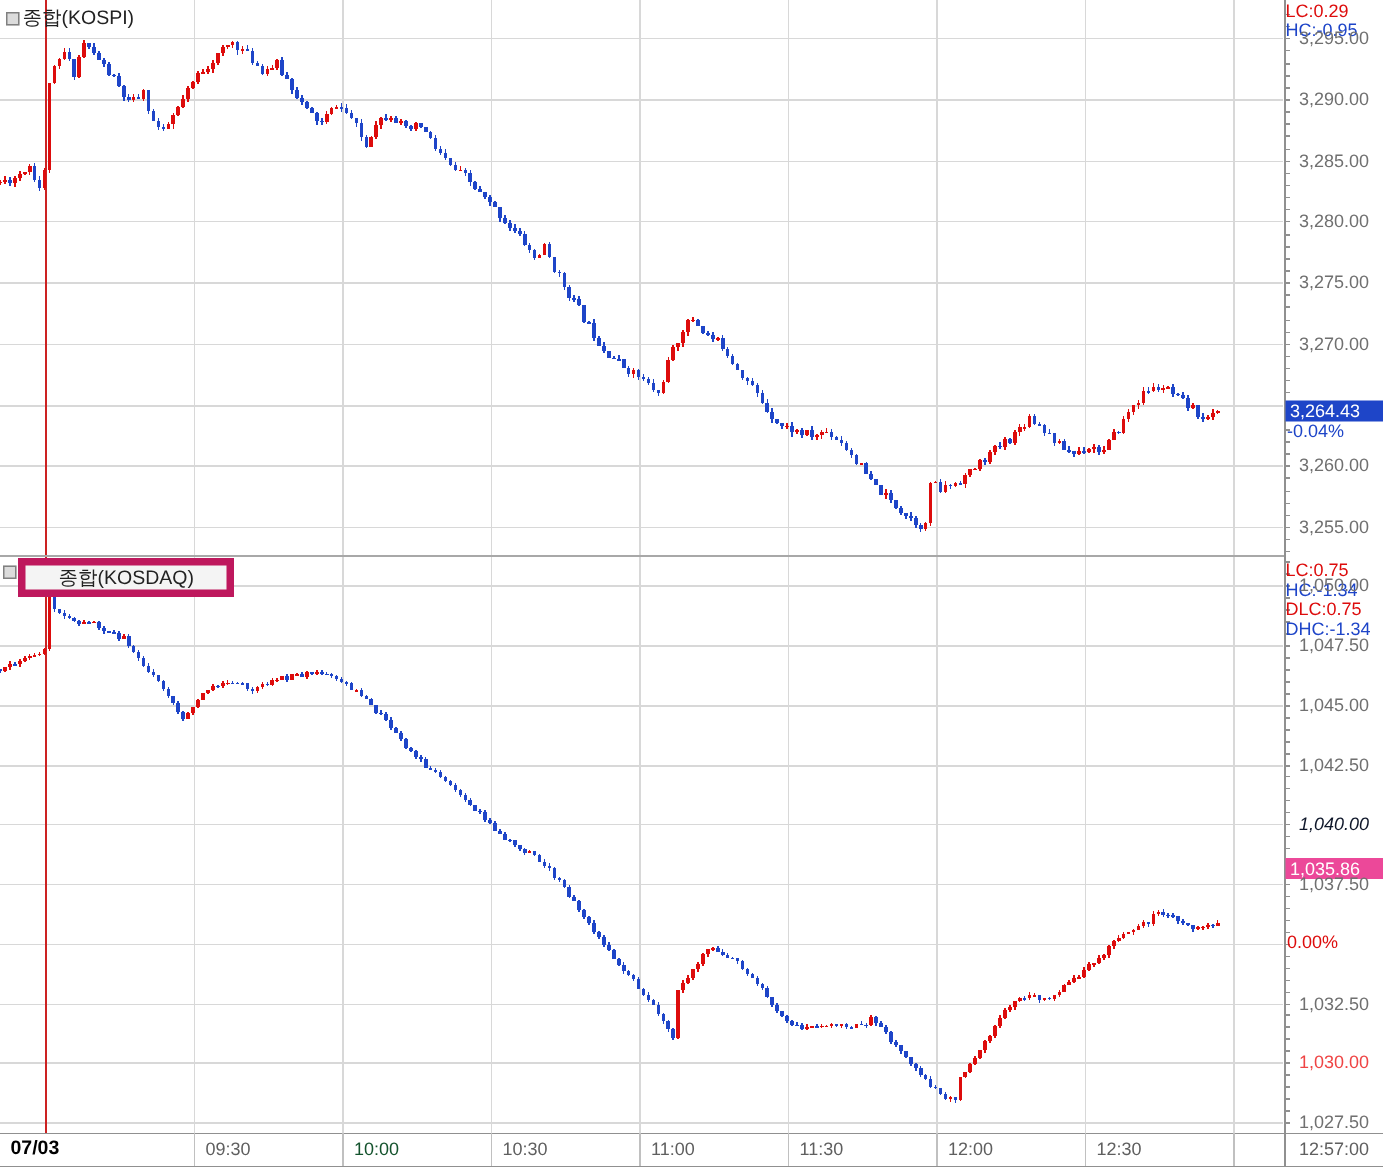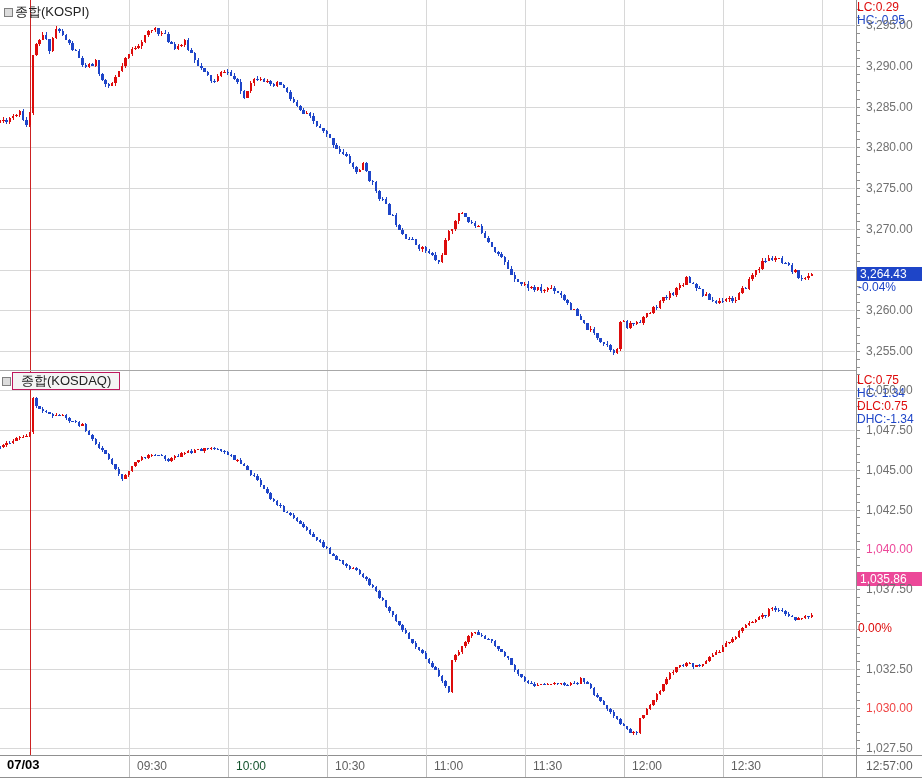--- a/index.html
+++ b/index.html
@@ -12,22 +12,22 @@
   #overlays{position:absolute;left:5px;top:0;width:922px;height:774px;pointer-events:none;text-align:right;}
   .axlabel{position:absolute;font-size:12px;line-height:14px;color:#707070;white-space:nowrap;}
   .tlabel{position:absolute;font-size:12px;line-height:14px;color:#5f5f5f;white-space:nowrap;}
   .tlabel.bold{font-weight:bold;color:#000;font-size:13px;}
   .ind{position:absolute;left:857px;font-size:12px;line-height:13px;white-space:nowrap;}
   .pricebox{position:absolute;left:857px;width:76px;height:14px;box-sizing:border-box;
             padding-left:3px;color:#fff;font-size:12px;line-height:14px;white-space:nowrap;}
   .pct{position:absolute;left:858px;font-size:12px;line-height:13px;white-space:nowrap;}
   .paneltitle{position:absolute;font-size:13px;color:#222;white-space:nowrap;}
   #title-kospi{left:15px;top:3px;}
-  #title-kosdaq{left:12px;top:372px;height:16px;line-height:16px;padding:0 8px;
-                border:1px solid #be185d;background:#f4f4f4;}
+  #title-kosdaq{left:12px;top:372px;height:16px;line-height:16px;padding:0 22px;
+                border:5px solid #be185d;background:#f4f4f4;}
   .legend-icon{position:absolute;width:7px;height:7px;background:#dcdcdc;border:1px solid #808080;}
   #licon-kospi{left:4px;top:8px;}
   #licon-kosdaq{left:2px;top:377px;}
 </style>
 </head>
 <body>
 
 <div id="root">
   <svg id="cv" width="922" height="778">
       <line x1="129.5" y1="0" x2="129.5" y2="755" stroke="#d8d8d8" stroke-width="1" shape-rendering="crispEdges"></line>
@@ -1185,21 +1185,21 @@
       <div class="axlabel" style="left: 861px; top: 100px; color: rgb(112, 112, 112);">3,285.00</div>
       <div class="axlabel" style="left: 861px; top: 140px; color: rgb(112, 112, 112);">3,280.00</div>
       <div class="axlabel" style="left: 861px; top: 181px; color: rgb(112, 112, 112);">3,275.00</div>
       <div class="axlabel" style="left: 861px; top: 222px; color: rgb(112, 112, 112);">3,270.00</div>
       <div class="axlabel" style="left: 861px; top: 303px; color: rgb(112, 112, 112);">3,260.00</div>
       <div class="axlabel" style="left: 861px; top: 344px; color: rgb(112, 112, 112);">3,255.00</div>
       <div class="axlabel" style="left: 861px; top: 383px; color: rgb(112, 112, 112);">1,050.00</div>
       <div class="axlabel" style="left: 861px; top: 423px; color: rgb(112, 112, 112);">1,047.50</div>
       <div class="axlabel" style="left: 861px; top: 463px; color: rgb(112, 112, 112);">1,045.00</div>
       <div class="axlabel" style="left: 861px; top: 503px; color: rgb(112, 112, 112);">1,042.50</div>
-      <div class="axlabel" style="left: 861px; top: 542px; color: #ec4899;">1,040.00</div>
+      <div class="axlabel" style="left: 861px; top: 542px; color: #0f172a; font-style: italic;">1,040.00</div>
       <div class="axlabel" style="left: 861px; top: 582px; color: rgb(112, 112, 112);">1,037.50</div>
       <div class="axlabel" style="left: 861px; top: 662px; color: rgb(112, 112, 112);">1,032.50</div>
       <div class="axlabel" style="left: 861px; top: 701px; color: #ef4444;">1,030.00</div>
       <div class="axlabel" style="left: 861px; top: 741px; color: rgb(112, 112, 112);">1,027.50</div>
       <div class="tlabel bold" style="left: 2px; top: 758px;">07/03</div>
       <div class="tlabel" style="left: 132px; top: 759px; color: rgb(95, 95, 95);">09:30</div>
       <div class="tlabel" style="left: 231px; top: 759px; color: #14532d;">10:00</div>
       <div class="tlabel" style="left: 330px; top: 759px; color: rgb(95, 95, 95);">10:30</div>
       <div class="tlabel" style="left: 429px; top: 759px; color: rgb(95, 95, 95);">11:00</div>
       <div class="tlabel" style="left: 528px; top: 759px; color: rgb(95, 95, 95);">11:30</div>

